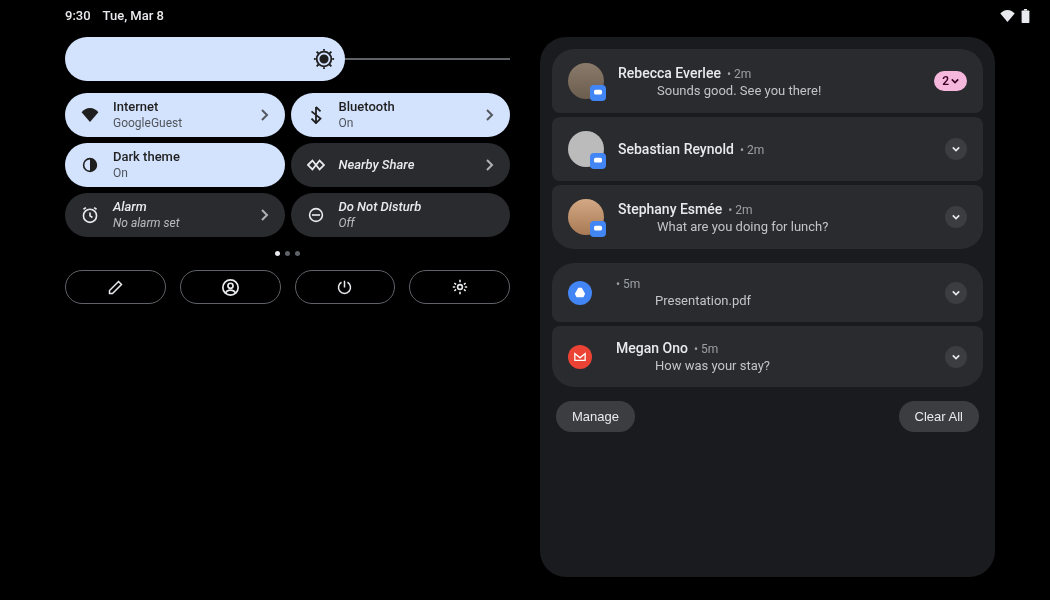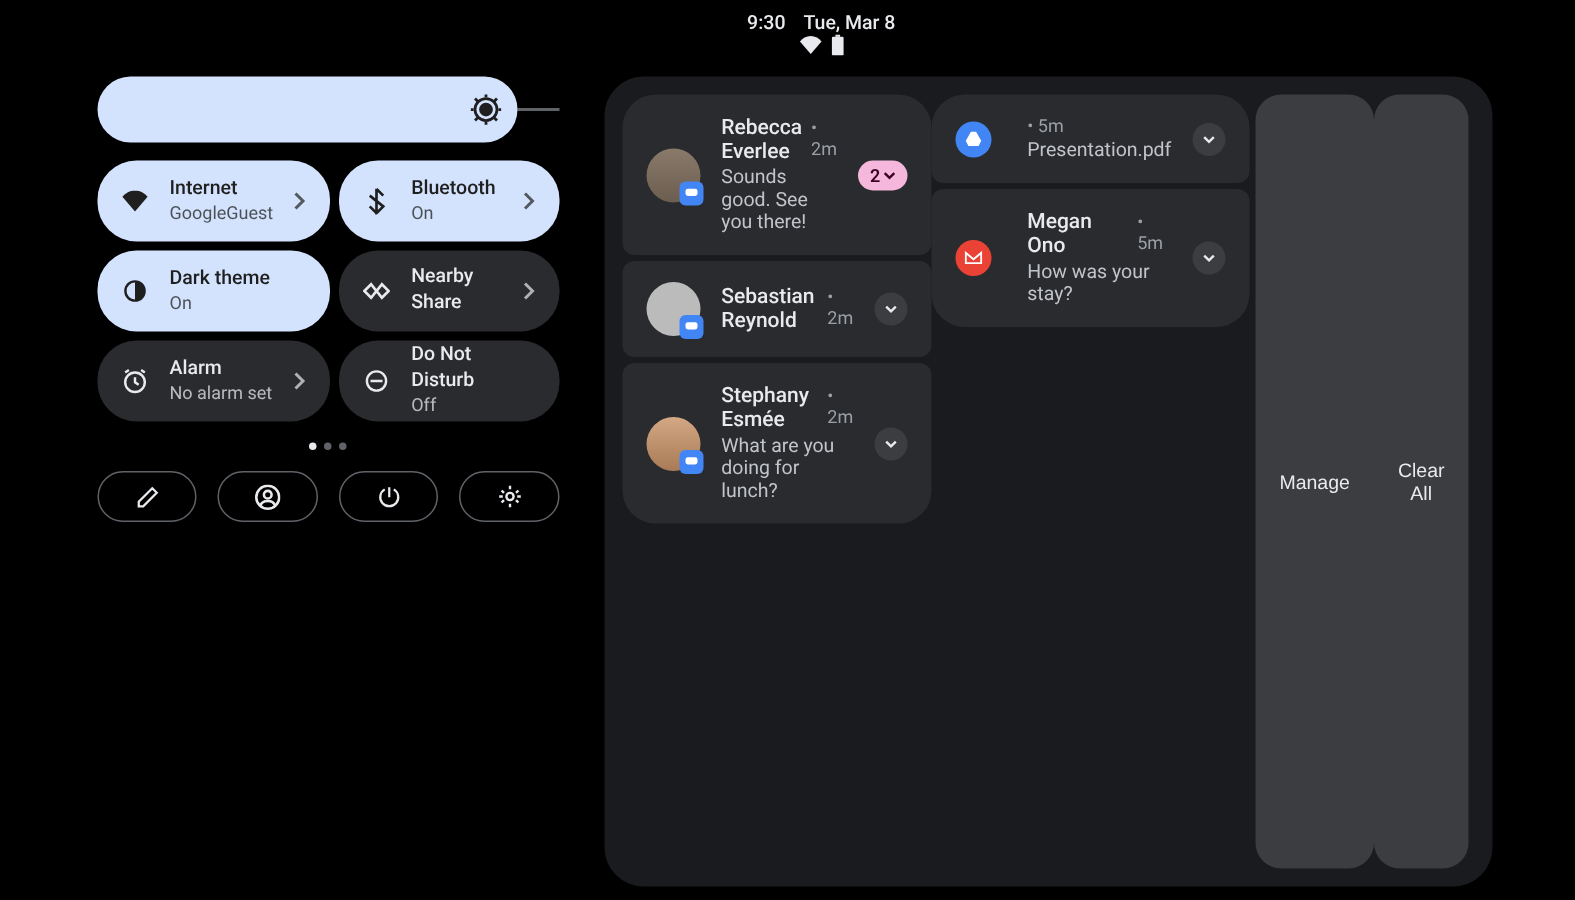--- a/index.html
+++ b/index.html
@@ -11,21 +11,20 @@
       color: #e8eaed;
       overflow: hidden;
     }
     .status-bar {
       display: flex;
       justify-content: space-between;
       align-items: center;
       padding: 8px 20px 4px 65px;
       font-size: 13px;
       font-weight: 500;
-      flex-direction: column;
     }
     .status-left { display: flex; gap: 12px; }
     .status-right { display: flex; gap: 6px; align-items: center; }
     .main {
       display: flex;
       gap: 30px;
       padding: 10px 55px 0 65px;
     }
     .qs-panel {
       width: 445px;
@@ -57,25 +56,25 @@
       grid-template-columns: 1fr 1fr;
       gap: 6px;
       margin-bottom: 14px;
     }
     .tile {
       border-radius: 26px;
       padding: 12px 16px;
       display: flex;
       align-items: center;
       gap: 14px;
-      height: 54px;
+      height: 44px;
       cursor: pointer;
     }
     .tile.active { background: #d3e3fd; color: #1f1f1f; }
-    .tile.inactive { background: #2a2b2e; color: #e8eaed; }
+    .tile.inactive { background: #2a2b2e; color: #e8eaed; font-style: italic; }
     .tile-content { flex: 1; }
     .tile-title { font-size: 13px; font-weight: 500; line-height: 1.3; }
     .tile-sub { font-size: 12px; opacity: 0.75; line-height: 1.3; }
     .tile-icon { width: 18px; display: flex; justify-content: center; }
     .tile-chevron { opacity: 0.7; }
     .page-dots {
       display: flex;
       justify-content: center;
       gap: 5px;
       margin-bottom: 14px;
@@ -97,21 +96,21 @@
       justify-content: center;
       cursor: pointer;
     }
     .notif-panel {
       flex: 1;
       background: #1a1b1e;
       border-radius: 26px;
       padding: 12px;
       height: 540px;
       display: flex;
-      flex-direction: row;
+      flex-direction: column;
     }
     .notif-group {
       display: flex;
       flex-direction: column;
       gap: 4px;
       margin-bottom: 14px;
     }
     .notif {
       background: #2a2b2e;
       border-radius: 8px;
@@ -140,21 +139,21 @@
       width: 24px; height: 24px; border-radius: 50%;
       display: flex; align-items: center; justify-content: center;
       flex-shrink: 0;
     }
     .app-icon.drive { background: #4285f4; }
     .app-icon.gmail { background: #ea4335; }
     .notif-body { flex: 1; }
     .notif-title-row { display: flex; align-items: baseline; gap: 6px; }
     .notif-title { font-size: 14px; font-weight: 500; color: #e8eaed; }
     .notif-time { font-size: 12px; color: #9aa0a6; }
-    .notif-msg { font-size: 13px; color: #c1c4c9; margin-top: 2px; }
+    .notif-msg { font-size: 13px; color: #c1c4c9; margin-top: 2px; margin-left: 39px; }
     .expand-chip {
       width: 22px; height: 22px; border-radius: 50%;
       background: #3c3d40;
       display: flex; align-items: center; justify-content: center;
       flex-shrink: 0;
     }
     .count-chip {
       background: #f5b8dc;
       color: #3a0025;
       border-radius: 12px;

